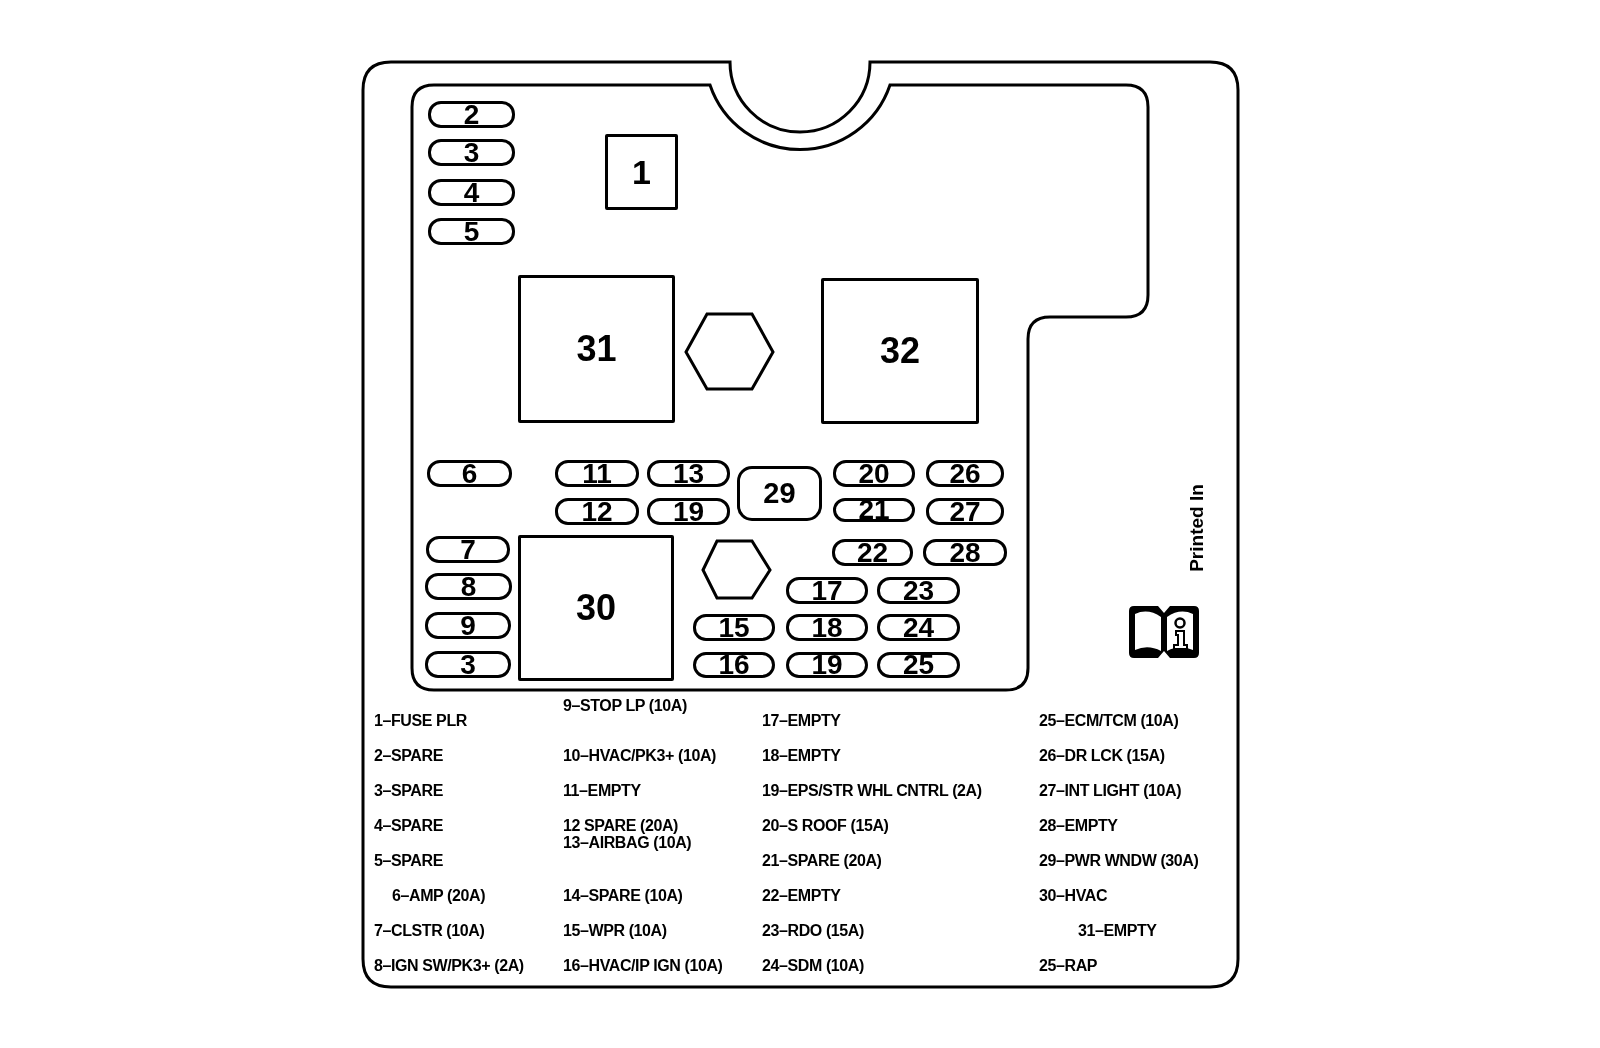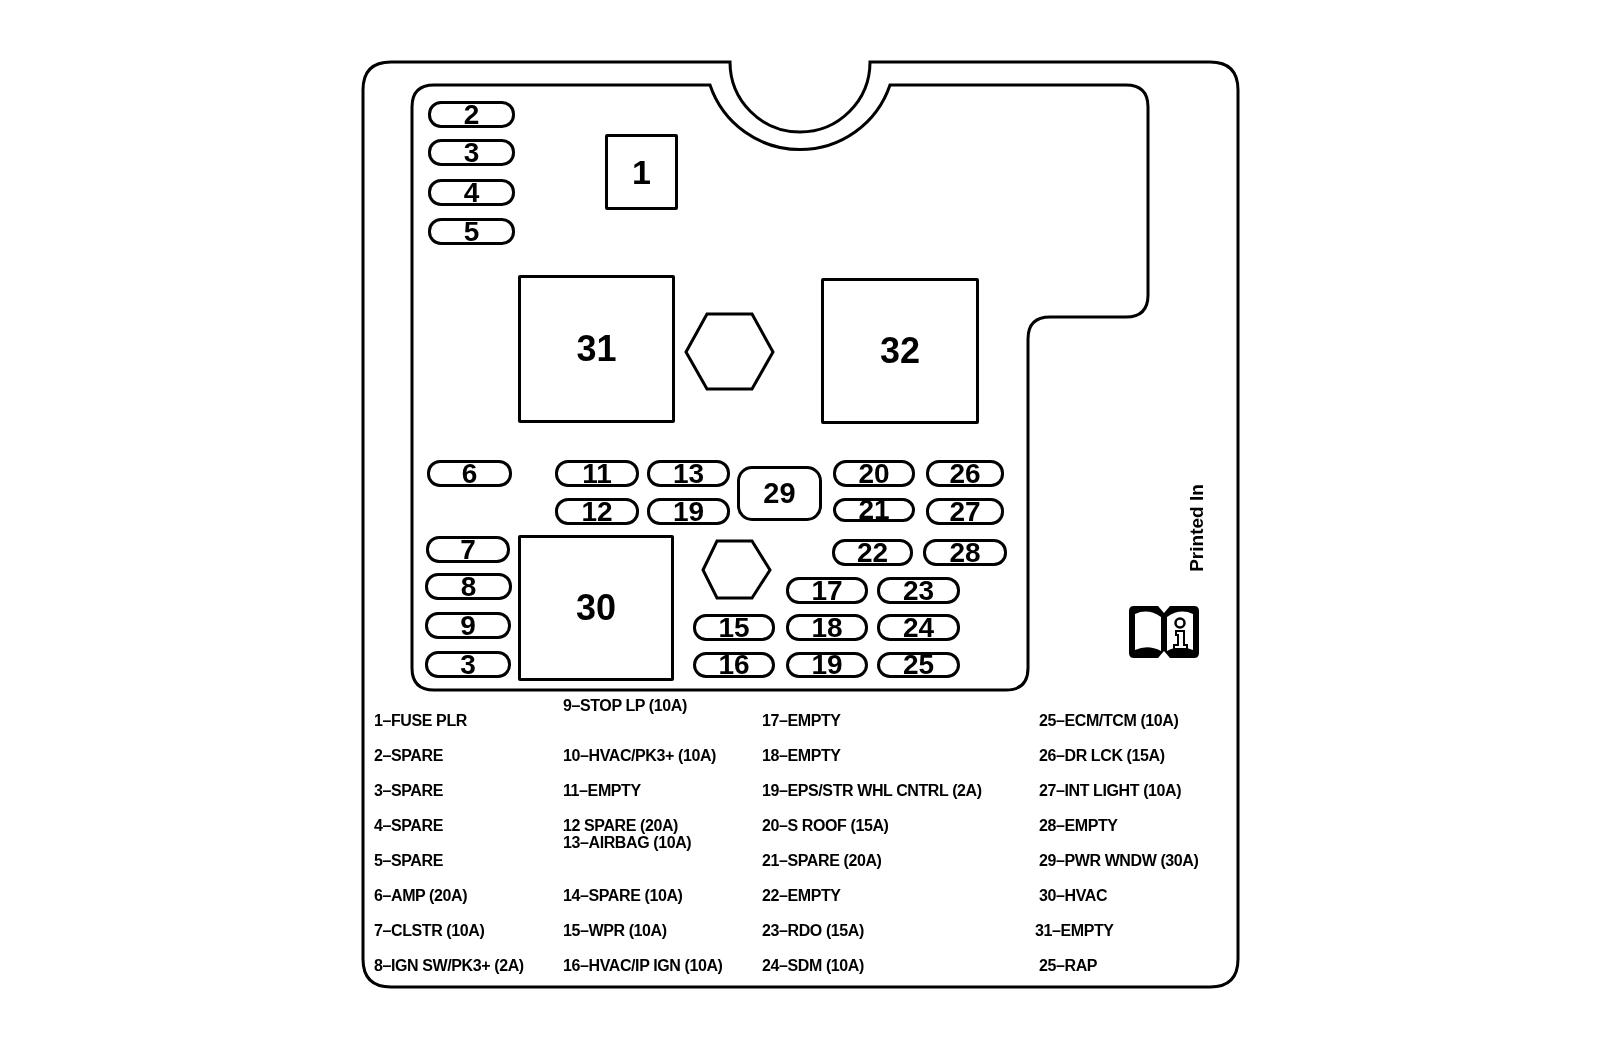--- a/index.html
+++ b/index.html
@@ -124,21 +124,21 @@
       <div class="bigbox" style="left: 821px; top: 278px; width: 158px; height: 146px; font-size: 36px;">32</div>
       <div class="bigbox" style="left: 518px; top: 535px; width: 156px; height: 146px; font-size: 36px;">30</div>
     </div>
 
   <div id="legend-layer">
       <div class="legend-item" style="left: 374px; top: 710px;">1–FUSE PLR</div>
       <div class="legend-item" style="left: 374px; top: 745px;">2–SPARE</div>
       <div class="legend-item" style="left: 374px; top: 780px;">3–SPARE</div>
       <div class="legend-item" style="left: 374px; top: 815px;">4–SPARE</div>
       <div class="legend-item" style="left: 374px; top: 850px;">5–SPARE</div>
-      <div class="legend-item" style="left: 374px; top: 885px;">6–AMP (20A)</div>
+      <div class="legend-item" style="left: 392px; top: 885px;">6–AMP (20A)</div>
       <div class="legend-item" style="left: 374px; top: 920px;">7–CLSTR (10A)</div>
       <div class="legend-item" style="left: 374px; top: 955px;">8–IGN SW/PK3+ (2A)</div>
       <div class="legend-item" style="left: 563px; top: 695px;">9–STOP LP (10A)</div>
       <div class="legend-item" style="left: 563px; top: 745px;">10–HVAC/PK3+ (10A)</div>
       <div class="legend-item" style="left: 563px; top: 780px;">11–EMPTY</div>
       <div class="legend-item" style="left: 563px; top: 815px;">12 SPARE (20A)</div>
       <div class="legend-item" style="left: 563px; top: 832px;">13–AIRBAG (10A)</div>
       <div class="legend-item" style="left: 563px; top: 885px;">14–SPARE (10A)</div>
       <div class="legend-item" style="left: 563px; top: 920px;">15–WPR (10A)</div>
       <div class="legend-item" style="left: 563px; top: 955px;">16–HVAC/IP IGN (10A)</div>
@@ -149,19 +149,19 @@
       <div class="legend-item" style="left: 762px; top: 850px;">21–SPARE (20A)</div>
       <div class="legend-item" style="left: 762px; top: 885px;">22–EMPTY</div>
       <div class="legend-item" style="left: 762px; top: 920px;">23–RDO (15A)</div>
       <div class="legend-item" style="left: 762px; top: 955px;">24–SDM (10A)</div>
       <div class="legend-item" style="left: 1039px; top: 710px;">25–ECM/TCM (10A)</div>
       <div class="legend-item" style="left: 1039px; top: 745px;">26–DR LCK (15A)</div>
       <div class="legend-item" style="left: 1039px; top: 780px;">27–INT LIGHT (10A)</div>
       <div class="legend-item" style="left: 1039px; top: 815px;">28–EMPTY</div>
       <div class="legend-item" style="left: 1039px; top: 850px;">29–PWR WNDW (30A)</div>
       <div class="legend-item" style="left: 1039px; top: 885px;">30–HVAC</div>
-      <div class="legend-item" style="left: 1035px; top: 920px;">31–EMPTY</div>
+      <div class="legend-item" style="left: 1078px; top: 920px;">31–EMPTY</div>
       <div class="legend-item" style="left: 1039px; top: 955px;">25–RAP</div>
     </div>
 
   <div id="printed-in" style="left:1197px; top:528px;">Printed In</div>
 
 </div>
 
 </body></html>

